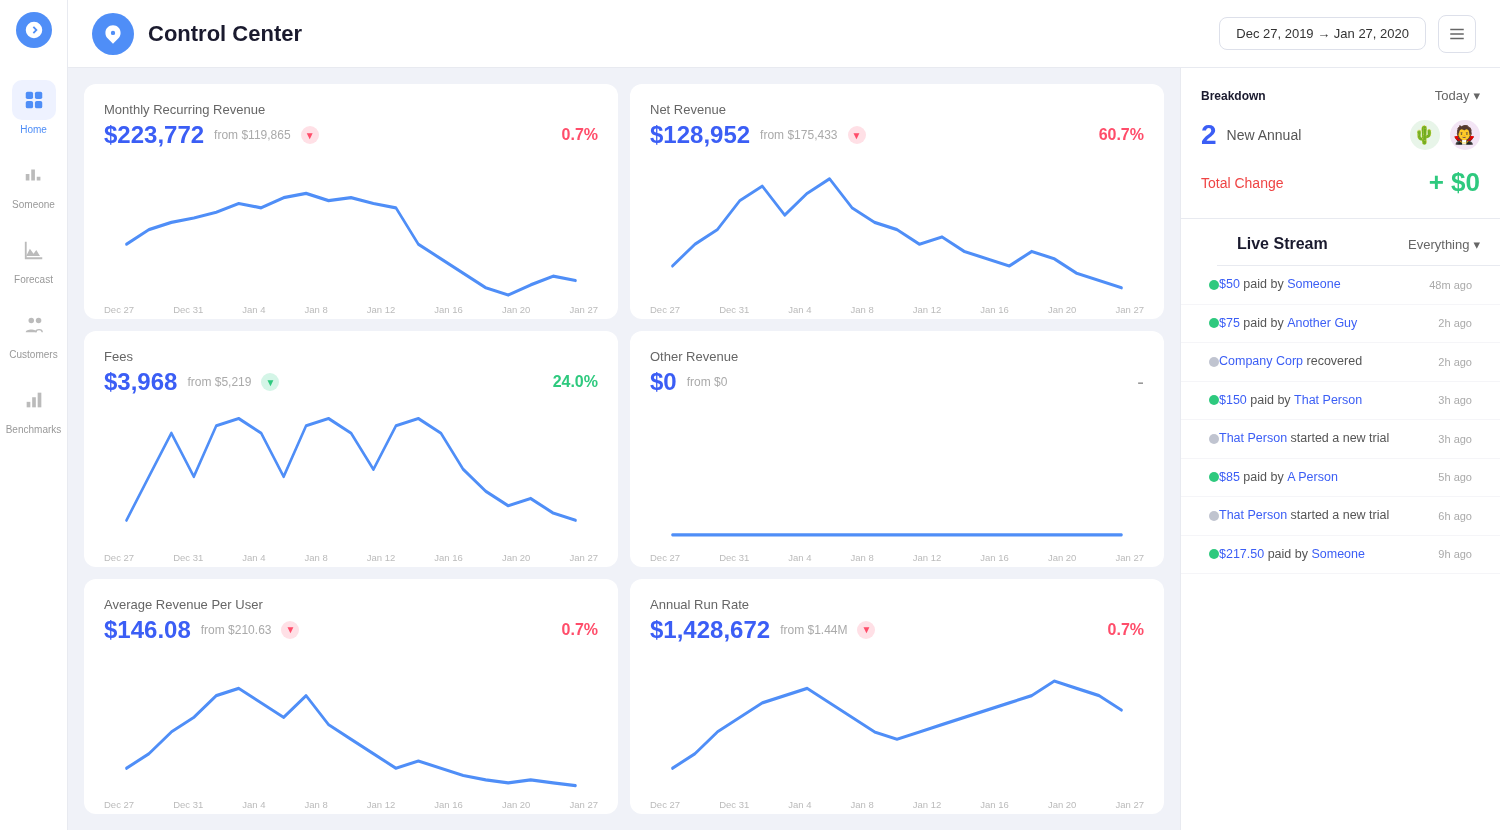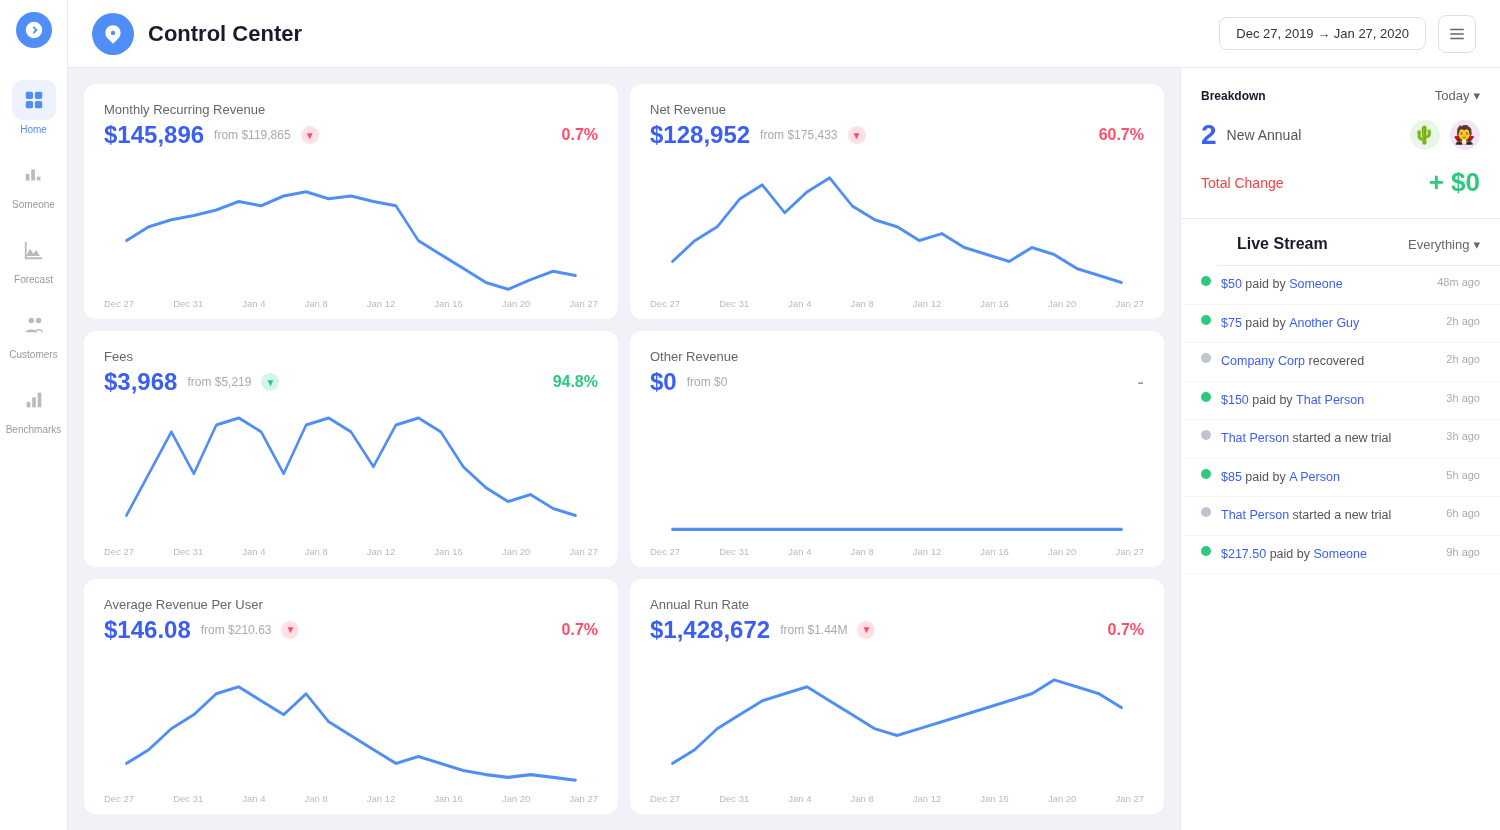--- a/index.html
+++ b/index.html
@@ -30,21 +30,21 @@
     .date-range-btn { border: 1px solid #dde0ea; border-radius: 8px; padding: 8px 16px; font-size: 13px; color: #333; background: #fff; cursor: pointer; display: flex; align-items: center; gap: 8px; margin-right: 12px; }
     .menu-btn { border: 1px solid #dde0ea; border-radius: 8px; width: 38px; height: 38px; display: flex; align-items: center; justify-content: center; background: #fff; cursor: pointer; }
 
     
     .content { display: flex; flex: 1; overflow: hidden; }
 
     
     .charts-area { flex: 1; padding: 16px; display: grid; grid-template-columns: 1fr 1fr; grid-template-rows: repeat(3, 1fr); gap: 12px; overflow: hidden; }
 
     
-    .chart-card { background: #fff; border-radius: 12px; padding: 18px 20px 10px; display: flex; flex-direction: column; overflow: hidden; }
+    .chart-card { background: #fff; border-radius: 12px; padding: 18px 20px 4px; display: flex; flex-direction: column; overflow: hidden; }
     .chart-title { font-size: 13px; color: #666; margin-bottom: 4px; font-weight: 500; }
     .chart-value-row { display: flex; align-items: center; gap: 10px; margin-bottom: 8px; }
     .chart-value { font-size: 24px; font-weight: 700; color: #3b5ef5; }
     .chart-from { font-size: 12px; color: #aaa; }
     .chart-change { margin-left: auto; display: flex; align-items: center; gap: 4px; font-size: 16px; font-weight: 700; }
     .chart-change.down { color: #ff4d6a; }
     .chart-change.up { color: #2ec97e; }
     .chart-change.neutral { color: #999; font-size: 20px; font-weight: 300; }
     .change-arrow { width: 18px; height: 18px; border-radius: 50%; display: flex; align-items: center; justify-content: center; font-size: 10px; flex-shrink: 0; }
     .change-arrow.down { background: #ffe0e6; color: #ff4d6a; }
@@ -66,21 +66,21 @@
     .total-change-row { display: flex; align-items: center; justify-content: space-between; }
     .total-change-label { font-size: 14px; color: #ef4444; }
     .total-change-value { font-size: 26px; font-weight: 700; color: #2ec97e; }
 
     
     .live-stream-section { flex: 1; display: flex; flex-direction: column; overflow: hidden; }
     .live-stream-header { display: flex; align-items: center; justify-content: space-between; padding: 16px 20px 12px; border-bottom: 1px solid #e8eaf0; flex-shrink: 0; margin-left: 36px; }
     .live-stream-title { font-size: 16px; font-weight: 600; color: #1a1a2e; }
     .live-stream-filter { font-size: 13px; color: #666; cursor: pointer; display: flex; align-items: center; gap: 4px; }
     .stream-list { flex: 1; overflow-y: auto; }
-    .stream-item { display: flex; padding: 10px 20px; gap: 10px; border-bottom: 1px solid #f5f5f8; }
+    .stream-item { display: flex; align-items: center; padding: 10px 28px; border-bottom: 1px solid #f5f5f8; }
     .stream-dot { width: 10px; height: 10px; border-radius: 50%; flex-shrink: 0; }
     .stream-dot.green { background: #2ec97e; }
     .stream-dot.gray { background: #c0c4d0; }
     .stream-text { font-size: 12.5px; color: #555; flex: 1; line-height: 1.4; }
     .stream-text a { color: #3b5ef5; text-decoration: none; font-weight: 500; }
     .stream-time { font-size: 11px; color: #aaa; flex-shrink: 0; }
   </style>
 </head>
 <body>
 
@@ -161,21 +161,21 @@
       </svg>
     </button>
   </div>
 
   <div class="content">
 
     <div class="charts-area" id="charts-grid">
     <div class="chart-card">
     <div class="chart-title">Monthly Recurring Revenue</div>
     <div class="chart-value-row">
-      <span class="chart-value">$145,896</span>
+      <span class="chart-value">$223,772</span>
       <span class="chart-from">from $119,865</span>
       <span class="change-arrow down">▼</span>
             <span class="chart-change down">0.7%</span>
     </div>
     <svg class="chart-svg" viewBox="0 0 440 100" preserveAspectRatio="none">
       <path d="M20,60 L40,50 L60,45 L80,42 L100,38 L120,32 L140,35 L160,28 L180,25 L200,30 L220,28 L240,32 L260,35 L280,60 L300,70 L320,80 L340,90 L360,95 L380,88 L400,82 L420,85" fill="none" stroke="#4f8ef7" stroke-width="2.2" stroke-linejoin="round" stroke-linecap="round"></path>
     </svg>
     <div class="x-labels">
       <span class="x-label">Dec 27</span>
             <span class="x-label">Dec 31</span>
@@ -208,21 +208,21 @@
             <span class="x-label">Jan 20</span>
             <span class="x-label">Jan 27</span>
     </div>
   </div>
         <div class="chart-card">
     <div class="chart-title">Fees</div>
     <div class="chart-value-row">
       <span class="chart-value">$3,968</span>
       <span class="chart-from">from $5,219</span>
       <span class="change-arrow up">▼</span>
-            <span class="chart-change up">94.8%</span>
+            <span class="chart-change up">24.0%</span>
     </div>
     <svg class="chart-svg" viewBox="0 0 440 100" preserveAspectRatio="none">
       <path d="M20,80 L40,50 L60,20 L80,50 L100,15 L120,10 L140,20 L160,50 L180,15 L200,10 L220,20 L240,45 L260,15 L280,10 L300,20 L320,45 L340,60 L360,70 L380,65 L400,75 L420,80" fill="none" stroke="#4f8ef7" stroke-width="2.2" stroke-linejoin="round" stroke-linecap="round"></path>
     </svg>
     <div class="x-labels">
       <span class="x-label">Dec 27</span>
             <span class="x-label">Dec 31</span>
             <span class="x-label">Jan 4</span>
             <span class="x-label">Jan 8</span>
             <span class="x-label">Jan 12</span>

